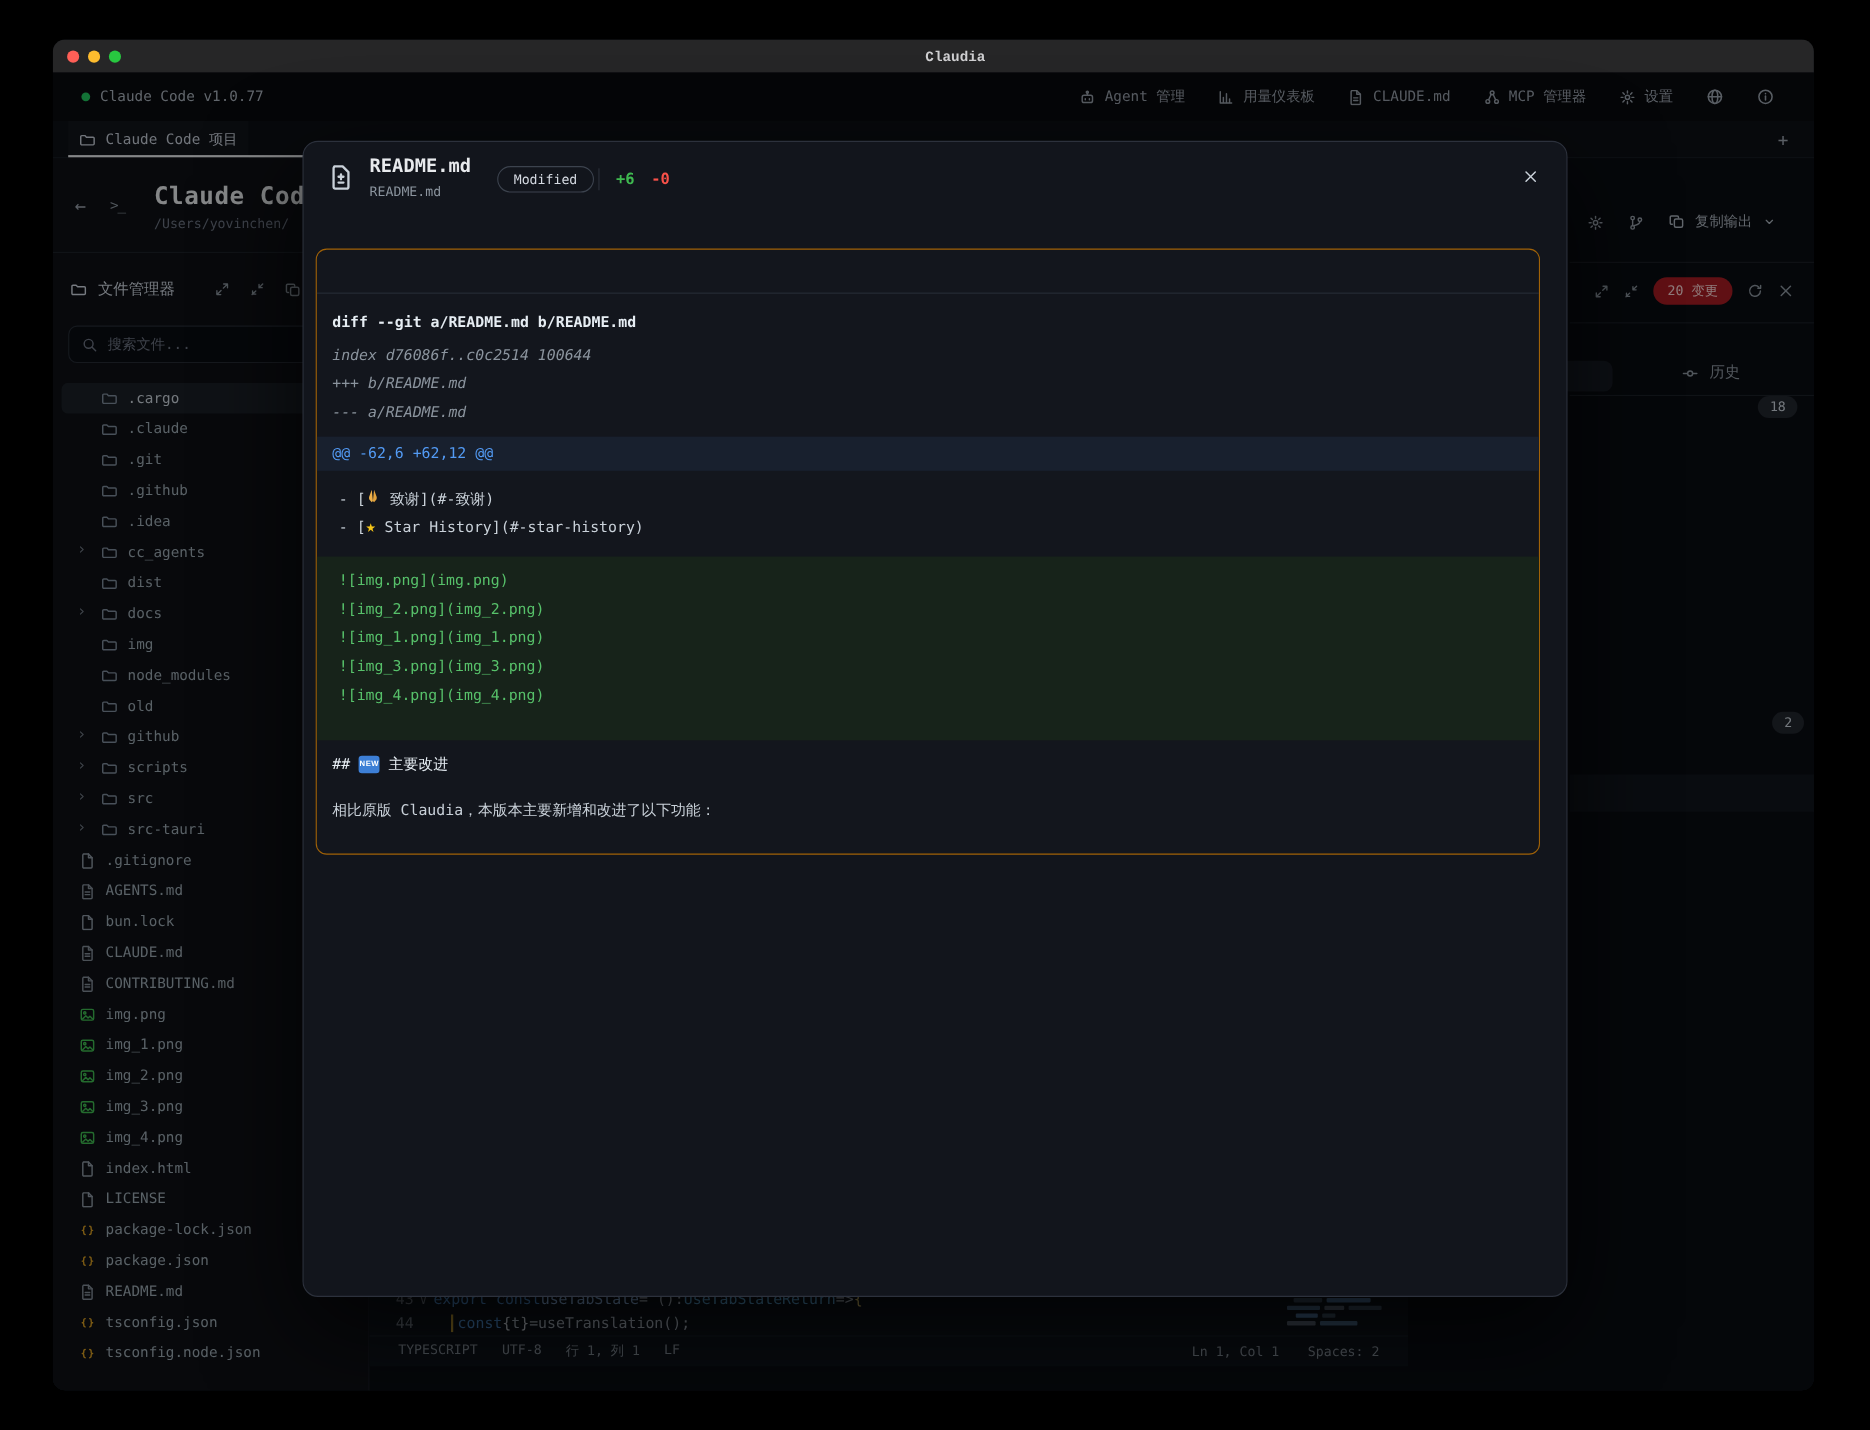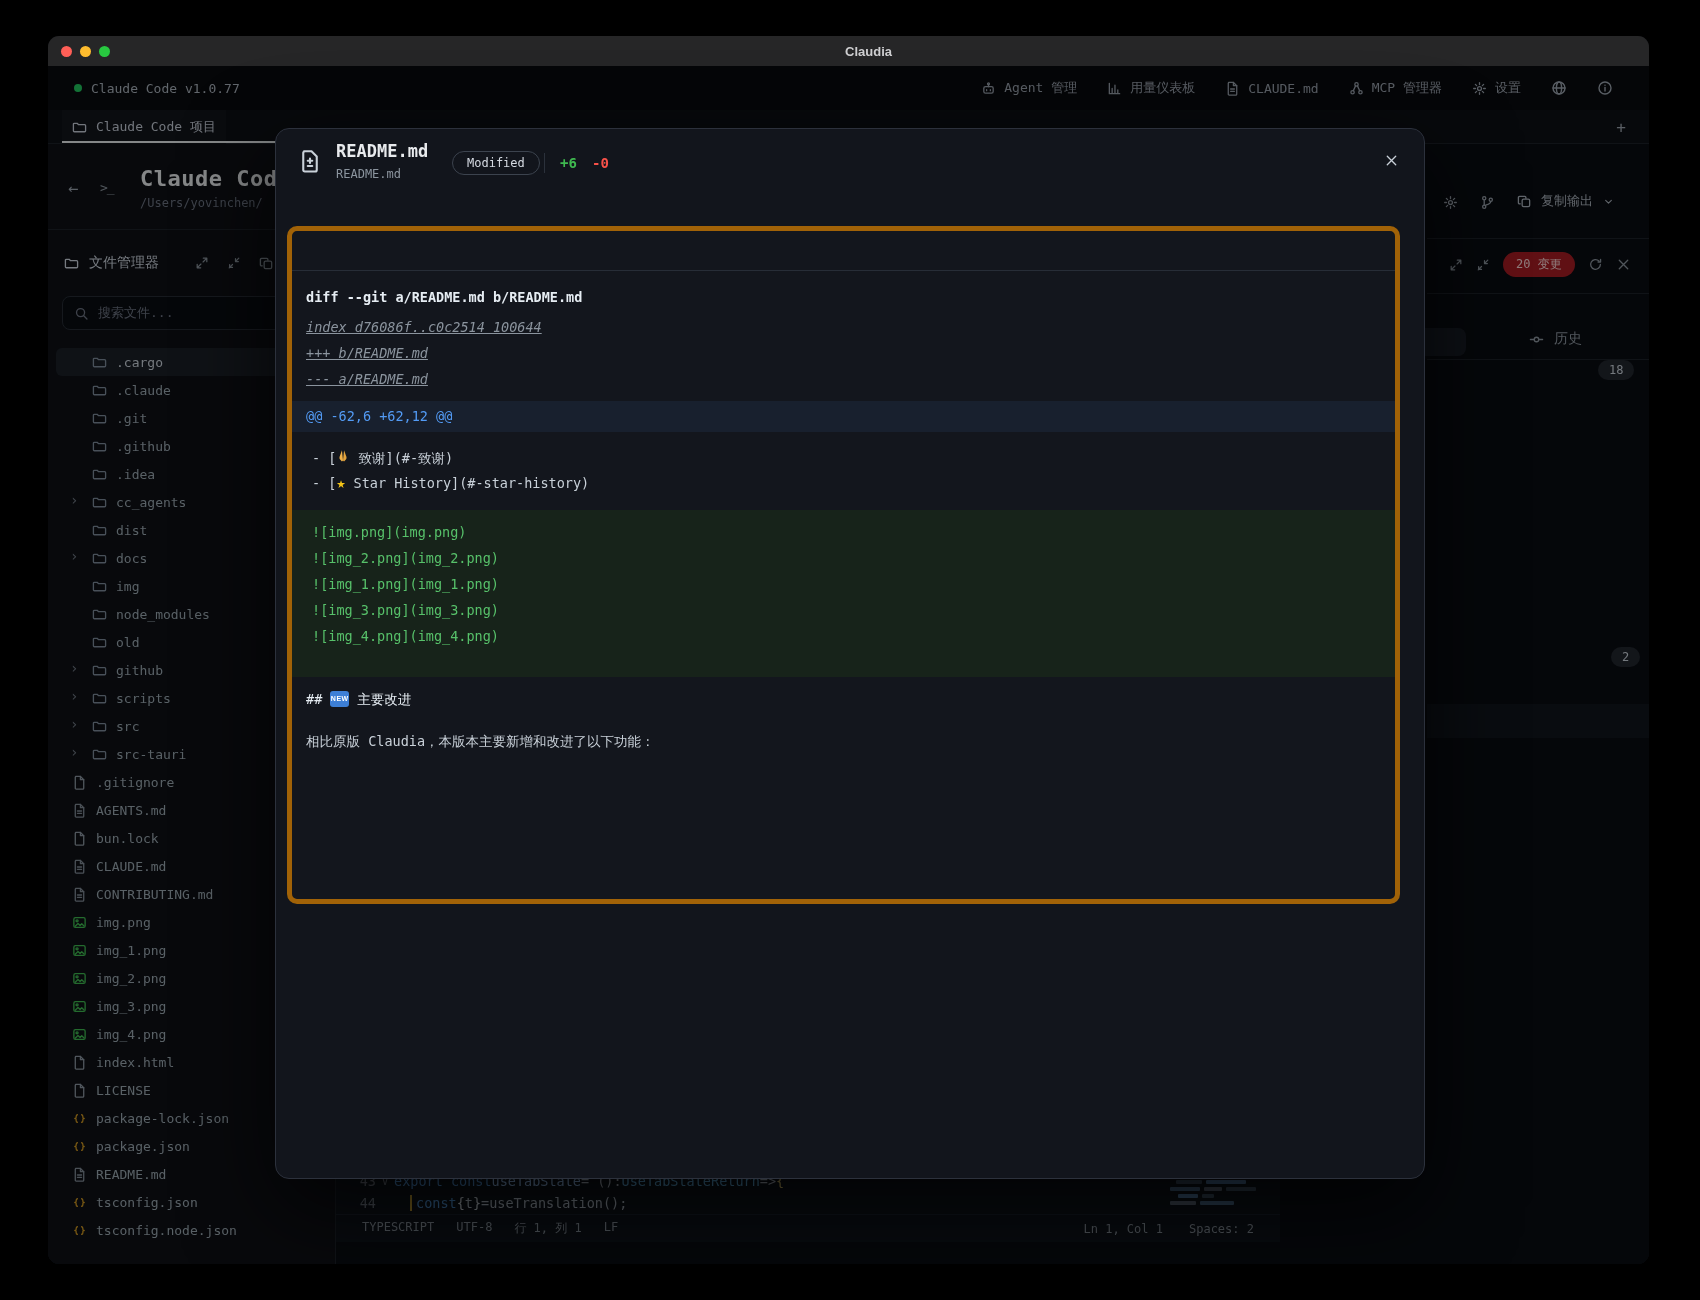--- a/index.html
+++ b/index.html
@@ -12,21 +12,21 @@
   body{width:1700px;height:1300px;background:#000;position:relative;font-family:var(--mono);overflow:hidden;}
   .ic{display:inline-block;vertical-align:middle;}
   .ic svg{display:block;stroke:currentColor;fill:none;stroke-width:1.4;stroke-linecap:round;stroke-linejoin:round;}
 
   
   .window{position:absolute;left:48px;top:36px;width:1601px;height:1228px;background:#0b0e12;border-radius:11px;overflow:hidden;box-shadow:0 20px 60px rgba(0,0,0,.8);}
   .titlebar{position:absolute;left:0;top:0;width:100%;height:30px;background:#262627;display:flex;align-items:center;justify-content:center;}
   .traffic{position:absolute;left:13px;top:10px;display:flex;gap:8px;}
   .traffic span{width:11px;height:11px;border-radius:50%;display:block;}
   .tl-red{background:#ff5f57;} .tl-yellow{background:#febc2e;} .tl-green{background:#28c840;}
-  .win-title{font-family:Liberation Sans, sans-serif;font-weight:bold;font-size:13px;color:#cfcfd1;margin-left:40px;}
+  .win-title{font-family:Liberation Mono, monospace;font-weight:bold;font-size:13px;color:#cfcfd1;margin-left:40px;}
 
   
   .menubar{position:absolute;left:0;top:30px;width:100%;height:44px;background:#0a0c0f;display:flex;align-items:center;}
   .app-status{display:flex;align-items:center;gap:9px;padding-left:26px;color:#a8b0ba;font-size:13px;}
   .status-dot{width:8px;height:8px;border-radius:50%;background:#22c55e;}
   .menu-items{margin-left:auto;display:flex;align-items:center;gap:30px;padding-right:36px;color:#9aa2ad;font-size:13px;}
   .menu-item{display:flex;align-items:center;gap:8px;cursor:default;}
 
   
   .tabsbar{position:absolute;left:0;top:74px;width:100%;height:34px;background:#0d1015;border-bottom:1px solid var(--border);}
@@ -91,26 +91,26 @@
   .m-header{position:absolute;left:0;top:0;width:100%;height:70px;}
   .m-fileicon{position:absolute;left:22px;top:20px;color:#c9d1d9;}
   .m-title{position:absolute;left:60px;top:12px;font-size:17px;font-weight:bold;color:#e8eaed;}
   .m-sub{position:absolute;left:60px;top:38px;font-size:12px;color:#8b949e;}
   .m-badge{position:absolute;left:176px;top:22px;border:1px solid #3c434e;border-radius:999px;font-size:12px;color:#d5dae2;padding:4px 14px;}
   .m-vr{position:absolute;left:268px;top:24px;width:1px;height:20px;background:#2b313b;}
   .m-add{position:absolute;left:284px;top:26px;font-size:14px;font-weight:bold;color:#3fb950;}
   .m-del{position:absolute;left:316px;top:26px;font-size:14px;font-weight:bold;color:#f85149;}
   .m-close{position:absolute;right:22px;top:24px;color:#c9d1d9;width:18px;height:18px;}
 
-  .card{position:absolute;left:11px;top:97px;width:1113px;height:678px;border:5px solid #a16207;border-radius:10px;background:#13161d;overflow:hidden;}
+  .card{position:absolute;left:11px;top:97px;width:1113px;height:551px;border:1px solid #a16207;border-radius:10px;background:#13161d;overflow:hidden;}
   .card-head{height:40px;border-bottom:1px solid #272d37;}
   .diff{font-size:13.5px;line-height:20px;}
   .d-git{padding:16px 0 0 14px;font-weight:bold;color:#e6edf3;}
   .d-meta{padding:10px 0 0 14px;color:#8b949e;font-style:italic;}
-  .d-meta div{margin-bottom:6px;text-decoration:underline;}
+  .d-meta div{margin-bottom:6px;}
   .d-hunk{margin-top:12px;height:31px;line-height:31px;background:#18202e;color:#539bf5;padding-left:14px;}
   .d-ctx{padding:14px 0 0 20px;color:#c9d1d9;}
   .d-ctx div{height:25px;line-height:25px;}
   .d-added{margin-top:14px;background:#17231a;color:#57c16a;padding:9px 0 28px 20px;}
   .d-added div{height:26px;line-height:26px;}
   .d-h2{padding:14px 0 0 14px;color:#e6edf3;height:30px;display:flex;align-items:center;gap:8px;}
   .d-tail{padding:24px 0 0 14px;color:#c9d1d9;}
   .star-emo{color:#f5c518;font-size:15px;}
   .new-emo{display:inline-flex;align-items:center;justify-content:center;background:#3d7fd6;color:#fff;font-size:7px;font-weight:bold;width:19px;height:16px;border-radius:3px;letter-spacing:.5px;font-family:var(--sans);}
   .hands-emo svg{stroke:none;}

